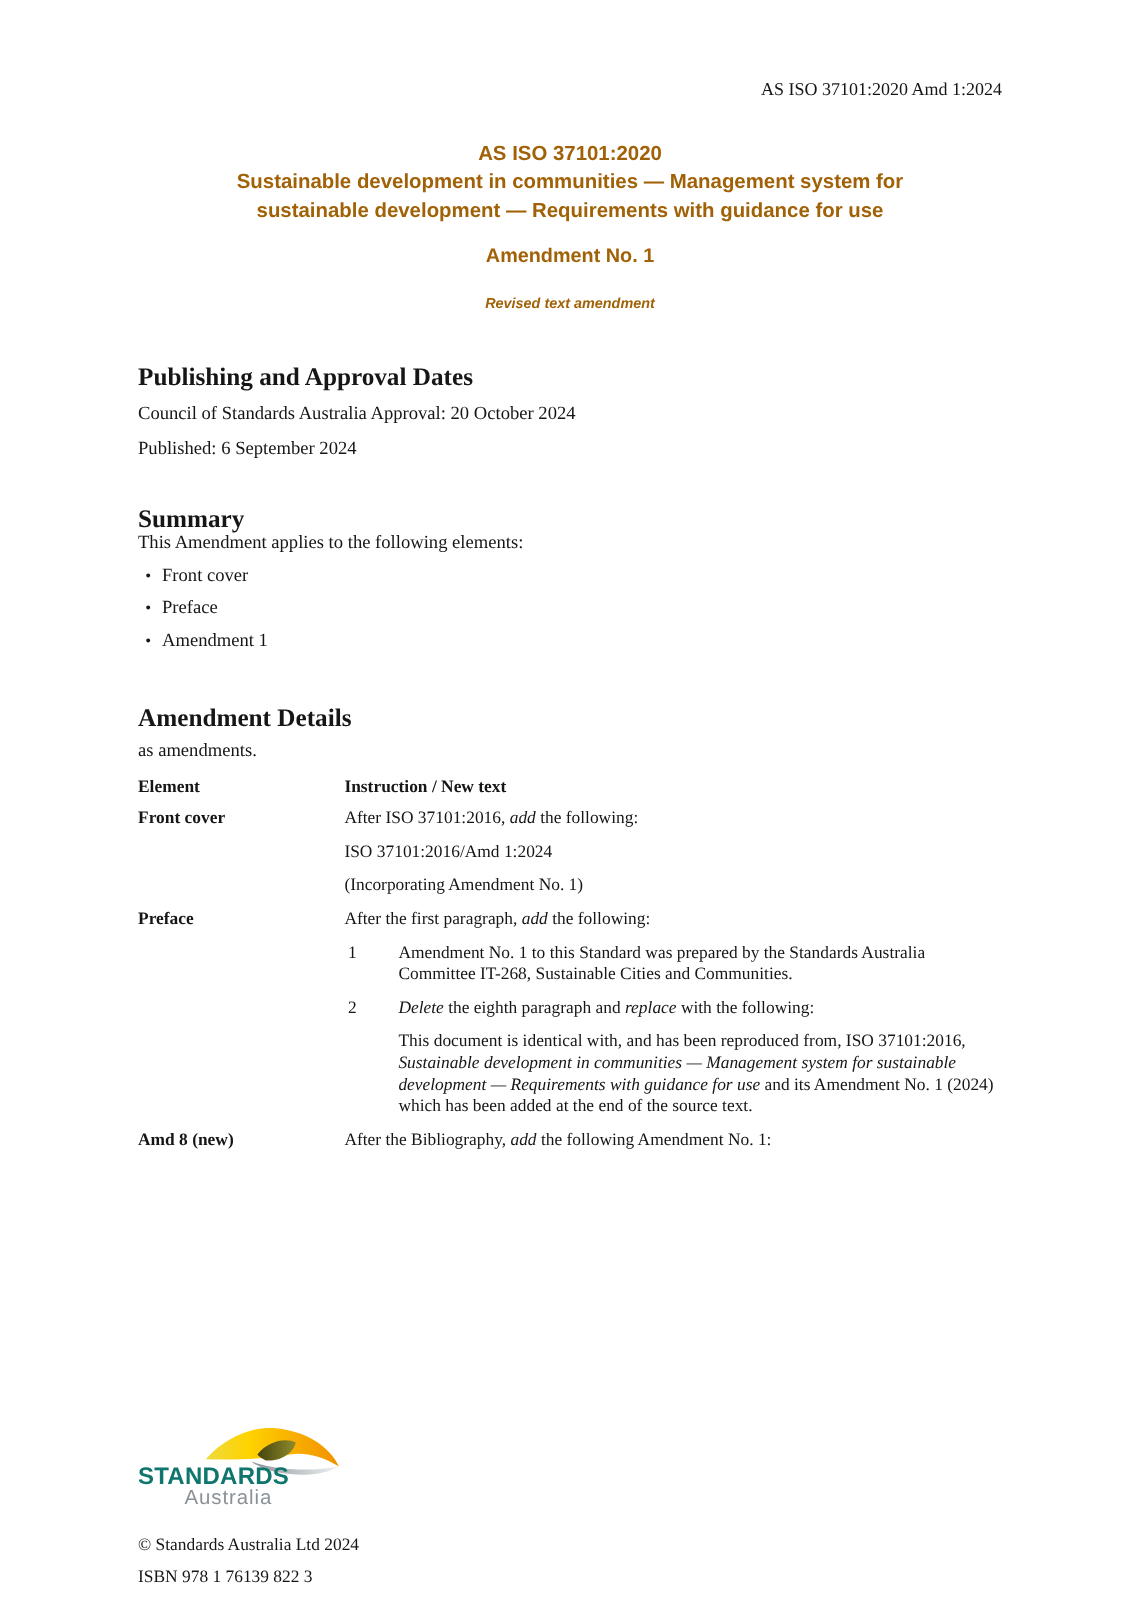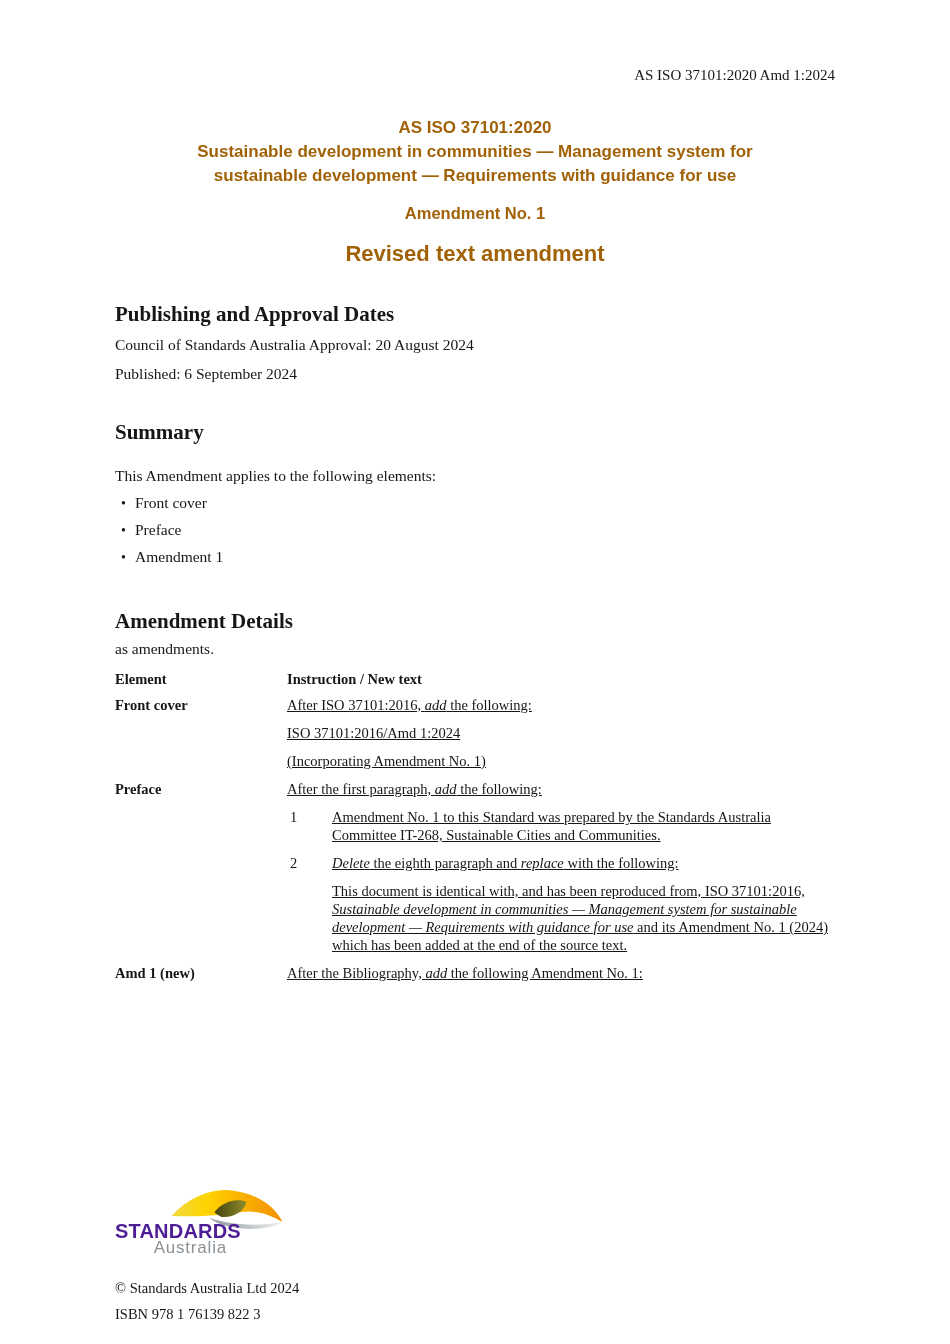--- a/index.html
+++ b/index.html
@@ -14,56 +14,56 @@
   .content { padding:66px 115px 0 115px; }
 
   
   .doc-header { text-align:right; font-size:15px; line-height:18px; }
 
   
   .title-block { text-align:center; font-family:"Liberation Sans", sans-serif; font-weight:bold; color:#a16207; }
   .designation { margin-top:32px; font-size:17px; line-height:24px; }
   .main-title  { font-size:17px; line-height:24px; max-width:650px; margin:0 auto; }
   .amendment-no { margin-top:15px; font-size:16.5px; line-height:21px; }
-  .revised-text { margin-top:19px; font-size:22px; line-height:21px; }
+  .revised-text { margin-top:19px; font-size:12px; line-height:21px;font-style:italic; }
 
   .section-heading { font-weight:bold; font-size:21px; line-height:20px; }
   .body-line { font-size:15.5px; line-height:19px; }
 
   .pub-heading { margin-top:40px; }
   .approval-line { margin-top:11px; }
   .published-line { margin-top:10px; }
 
   .summary-heading { margin-top:39px; }
-  .summary-intro { margin-top:24px; }
+  .summary-intro { margin-top:1px; }
   .bullet-list { margin-top:9px; margin-left:6px; }
   .bullet-item { display:grid; grid-template-columns:14px 1fr; height:27px; font-size:15.5px; align-items:start; }
   .bullet-dot { font-size:14px; line-height:19px; }
 
   .details-heading { margin-top:36px; }
   .details-intro { margin-top:8px; font-size:15.5px; line-height:19px; }
   .justify-line { text-align:justify; text-align-last:justify; }
 
   
   .amend-table { margin-top:12px; display:grid; grid-template-columns:172px 1fr; font-size:14.5px; }
   .cell { line-height:18px; }
   .th { font-weight:bold; padding-bottom:8px; }
   .cell-el { font-weight:bold; }
-  .cell-content p { line-height:18px; margin:0 0 10px 0;text-decoration:underline; }
+  .cell-content p { line-height:18px; margin:0 0 10px 0; }
   .num-item { display:grid; grid-template-columns:45px 1fr; }
   .num { padding-left:3px; line-height:18px; }
   .nw { white-space:nowrap; }
 
   
   .logo { position:absolute; left:115px; top:1188px; width:172px; height:72px; }
   .logo-swoosh { position:absolute; left:54px; top:0; width:118px; height:46px; }
   .logo-standards {
     position:absolute; left:0; top:33px;
     font-family:"Liberation Sans", sans-serif; font-weight:bold;
-    font-size:20px; letter-spacing:0.2px; color:#4c1d95; line-height:20px;
+    font-size:20px; letter-spacing:0.2px; color:#0f766e; line-height:20px;
   }
   .logo-australia {
     position:absolute; left:0; top:52px; width:112px; text-align:right;
     font-family:"Liberation Sans", sans-serif;
     font-size:17px; letter-spacing:0.8px; color:#8a9298; line-height:16px;
   }
 
   
   .copyright { position:absolute; left:115px; top:1280px; font-size:14.5px; line-height:17px; }
   .isbn      { position:absolute; left:115px; top:1306px; font-size:14.5px; line-height:17px; }
@@ -76,21 +76,21 @@
   <div class="doc-header">AS ISO 37101:2020 Amd 1:2024</div>
 
   <div class="title-block">
     <div class="designation">AS ISO 37101:2020</div>
     <div class="main-title">Sustainable development in communities — Management system for sustainable development — Requirements with guidance for use</div>
     <div class="amendment-no">Amendment No. 1</div>
     <div class="revised-text">Revised text amendment</div>
   </div>
 
   <div class="section-heading pub-heading">Publishing and Approval Dates</div>
-  <div class="body-line approval-line">Council of Standards Australia Approval: 20 August 2024</div>
+  <div class="body-line approval-line">Council of Standards Australia Approval: 20 October 2024</div>
   <div class="body-line published-line">Published: 6 September 2024</div>
 
   <div class="section-heading summary-heading">Summary</div>
   <div class="body-line summary-intro">This Amendment applies to the following elements:</div>
   <div class="bullet-list">
       <div class="bullet-item">
         <span class="bullet-dot">•</span>
         <span>Front cover</span>
       </div>
       <div class="bullet-item">
@@ -127,21 +127,21 @@
           </div>
         </div>
         <div class="num-item">
           <div class="num">2</div>
           <div class="num-body">
             <p><i>Delete</i><span> the eighth paragraph and </span><i>replace</i><span> with the following:</span></p>
             <p><span>This document is identical with, and has been reproduced from, </span><span class="nw">ISO 37101:2016,</span><span> </span><i>Sustainable development in communities — Management system for sustainable development — Requirements with guidance for use</i><span> and its Amendment No. 1 (2024) which has been added at the end of the source text.</span></p>
           </div>
         </div>
       </div>
-      <div class="cell cell-el">Amd 1 (new)</div>
+      <div class="cell cell-el">Amd 8 (new)</div>
       <div class="cell cell-content">
         <p><span>After the Bibliography, </span><i>add</i><span> the following Amendment No. 1:</span></p>
       </div>
     </div>
 
 </div>
 
 <div class="logo">
   <svg class="logo-swoosh" viewBox="0 0 117 46" xmlns="http://www.w3.org/2000/svg">
     <defs>

